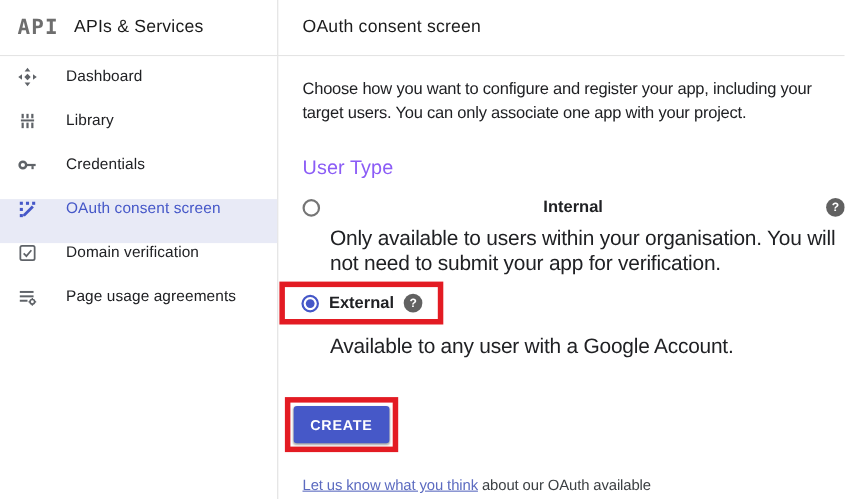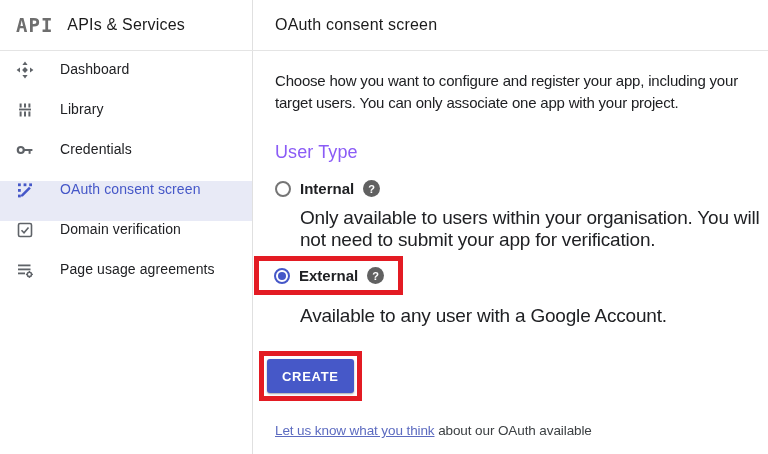--- a/index.html
+++ b/index.html
@@ -40,21 +40,21 @@
   
   .main { flex:1; box-sizing:border-box; padding:19px 0 0 22px; }
   .intro {
     font-size:15px; line-height:22px; color:#202124;
     max-width:493px; letter-spacing:-0.2px; margin:0;
   }
   .user-type-heading {
     font-size:18px; font-weight:400; color:#8b5cf6;
     margin:28px 0 0 0; letter-spacing:0.1px;
   }
-  .option-row { display:flex; align-items:center; }
+  .option-row { display:flex; align-items:center;justify-content:space-between; }
   .option-row.internal { margin-top:17px; }
   .radio {
     width:16px; height:16px; border-radius:50%; box-sizing:border-box;
     border:2px solid #757575; background:#fff; flex:0 0 16px; cursor:pointer;
   }
   .radio.checked { border-color:#4557c8; position:relative; }
   .radio.checked::after {
     content:""; position:absolute; left:2px; top:2px;
     width:8px; height:8px; border-radius:50%; background:#4557c8;
   }
@@ -68,21 +68,21 @@
   .option-desc {
     font-size:19px; line-height:22px; color:#202124; letter-spacing:-0.2px;
     margin:10px 0 0 25px; max-width:490px;
   }
   .red-box {
     width:fit-content; border:5px solid #e31b23;
     padding:6px 14px 6px 15px; margin:5px 0 0 -21px; background:transparent;
   }
   .create-wrap {
     width:fit-content; border:5px solid #e31b23;
-    padding:3px; margin:24px 0 0 -16px;
+    padding:3px; margin:34px 0 0 -16px;
   }
   .create-btn {
     display:block; background:#4658c8; color:#fff; border:none;
     border-radius:3px; height:34px; padding:0 15px; cursor:pointer;
     font-family:"Liberation Sans", sans-serif; font-size:13px; font-weight:bold;
     letter-spacing:0.7px; box-shadow:0 1px 2px rgba(0,0,0,0.35);
   }
   .feedback { margin-top:22px; font-size:13.5px; color:#3c4043; letter-spacing:-0.1px; }
   .feedback a { color:#5c6bc0; text-decoration:underline; cursor:pointer; }
 </style>

